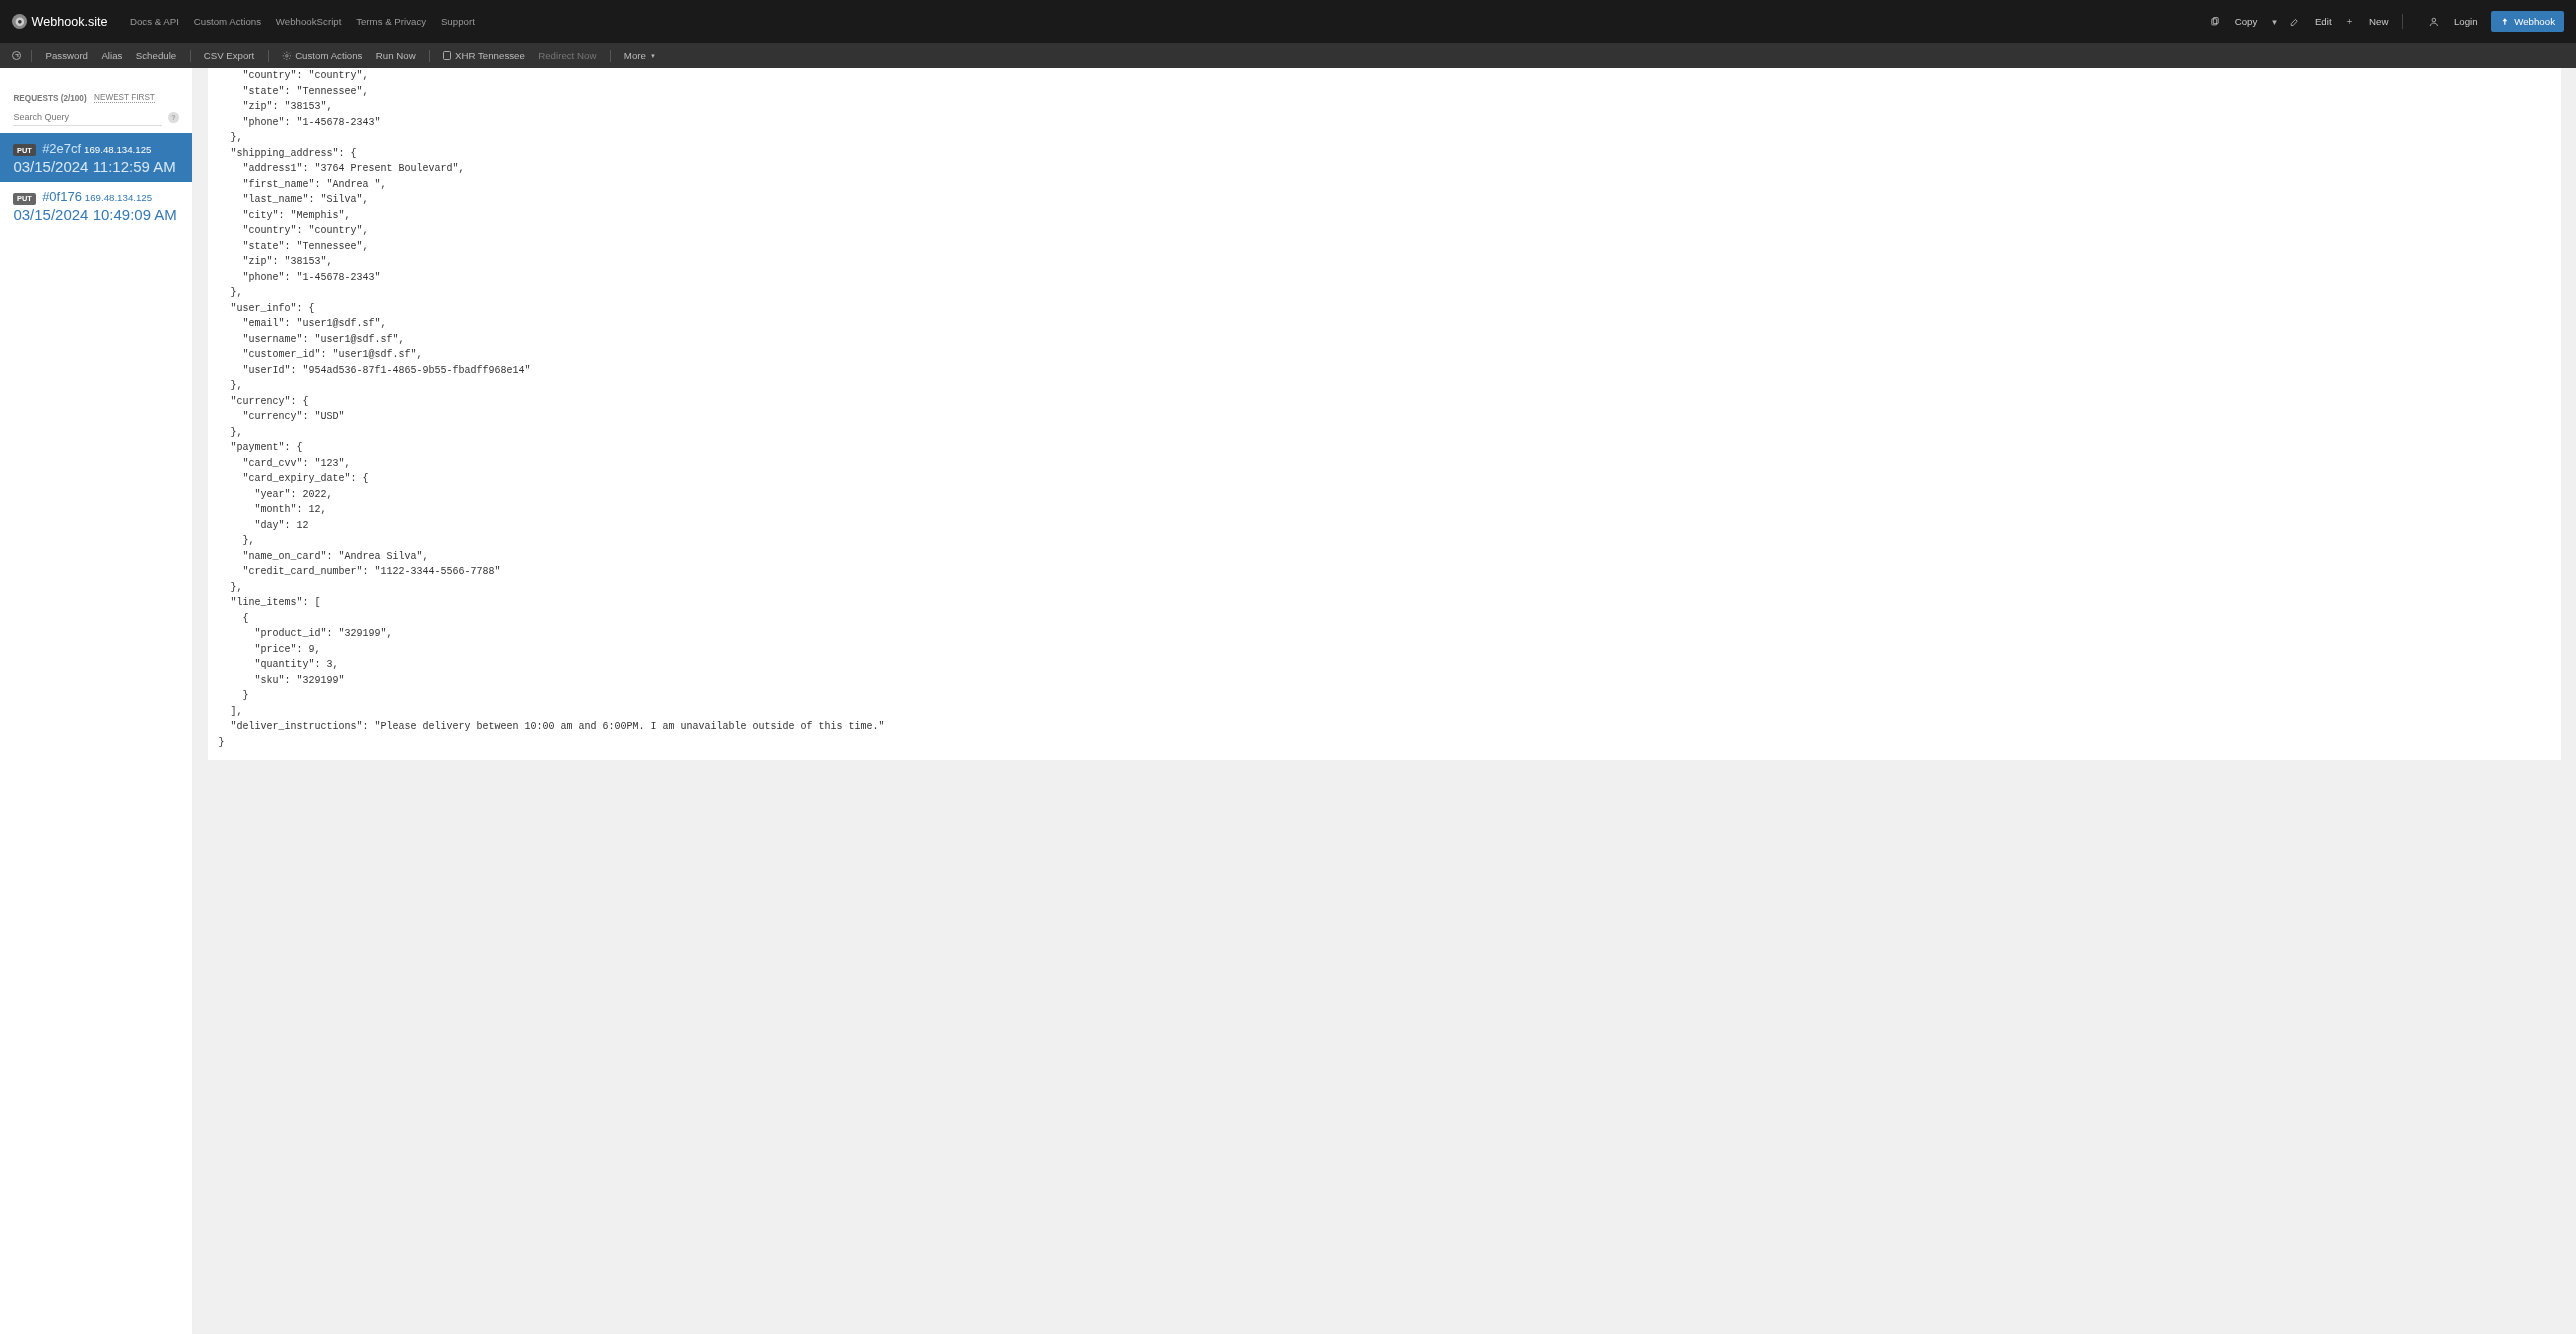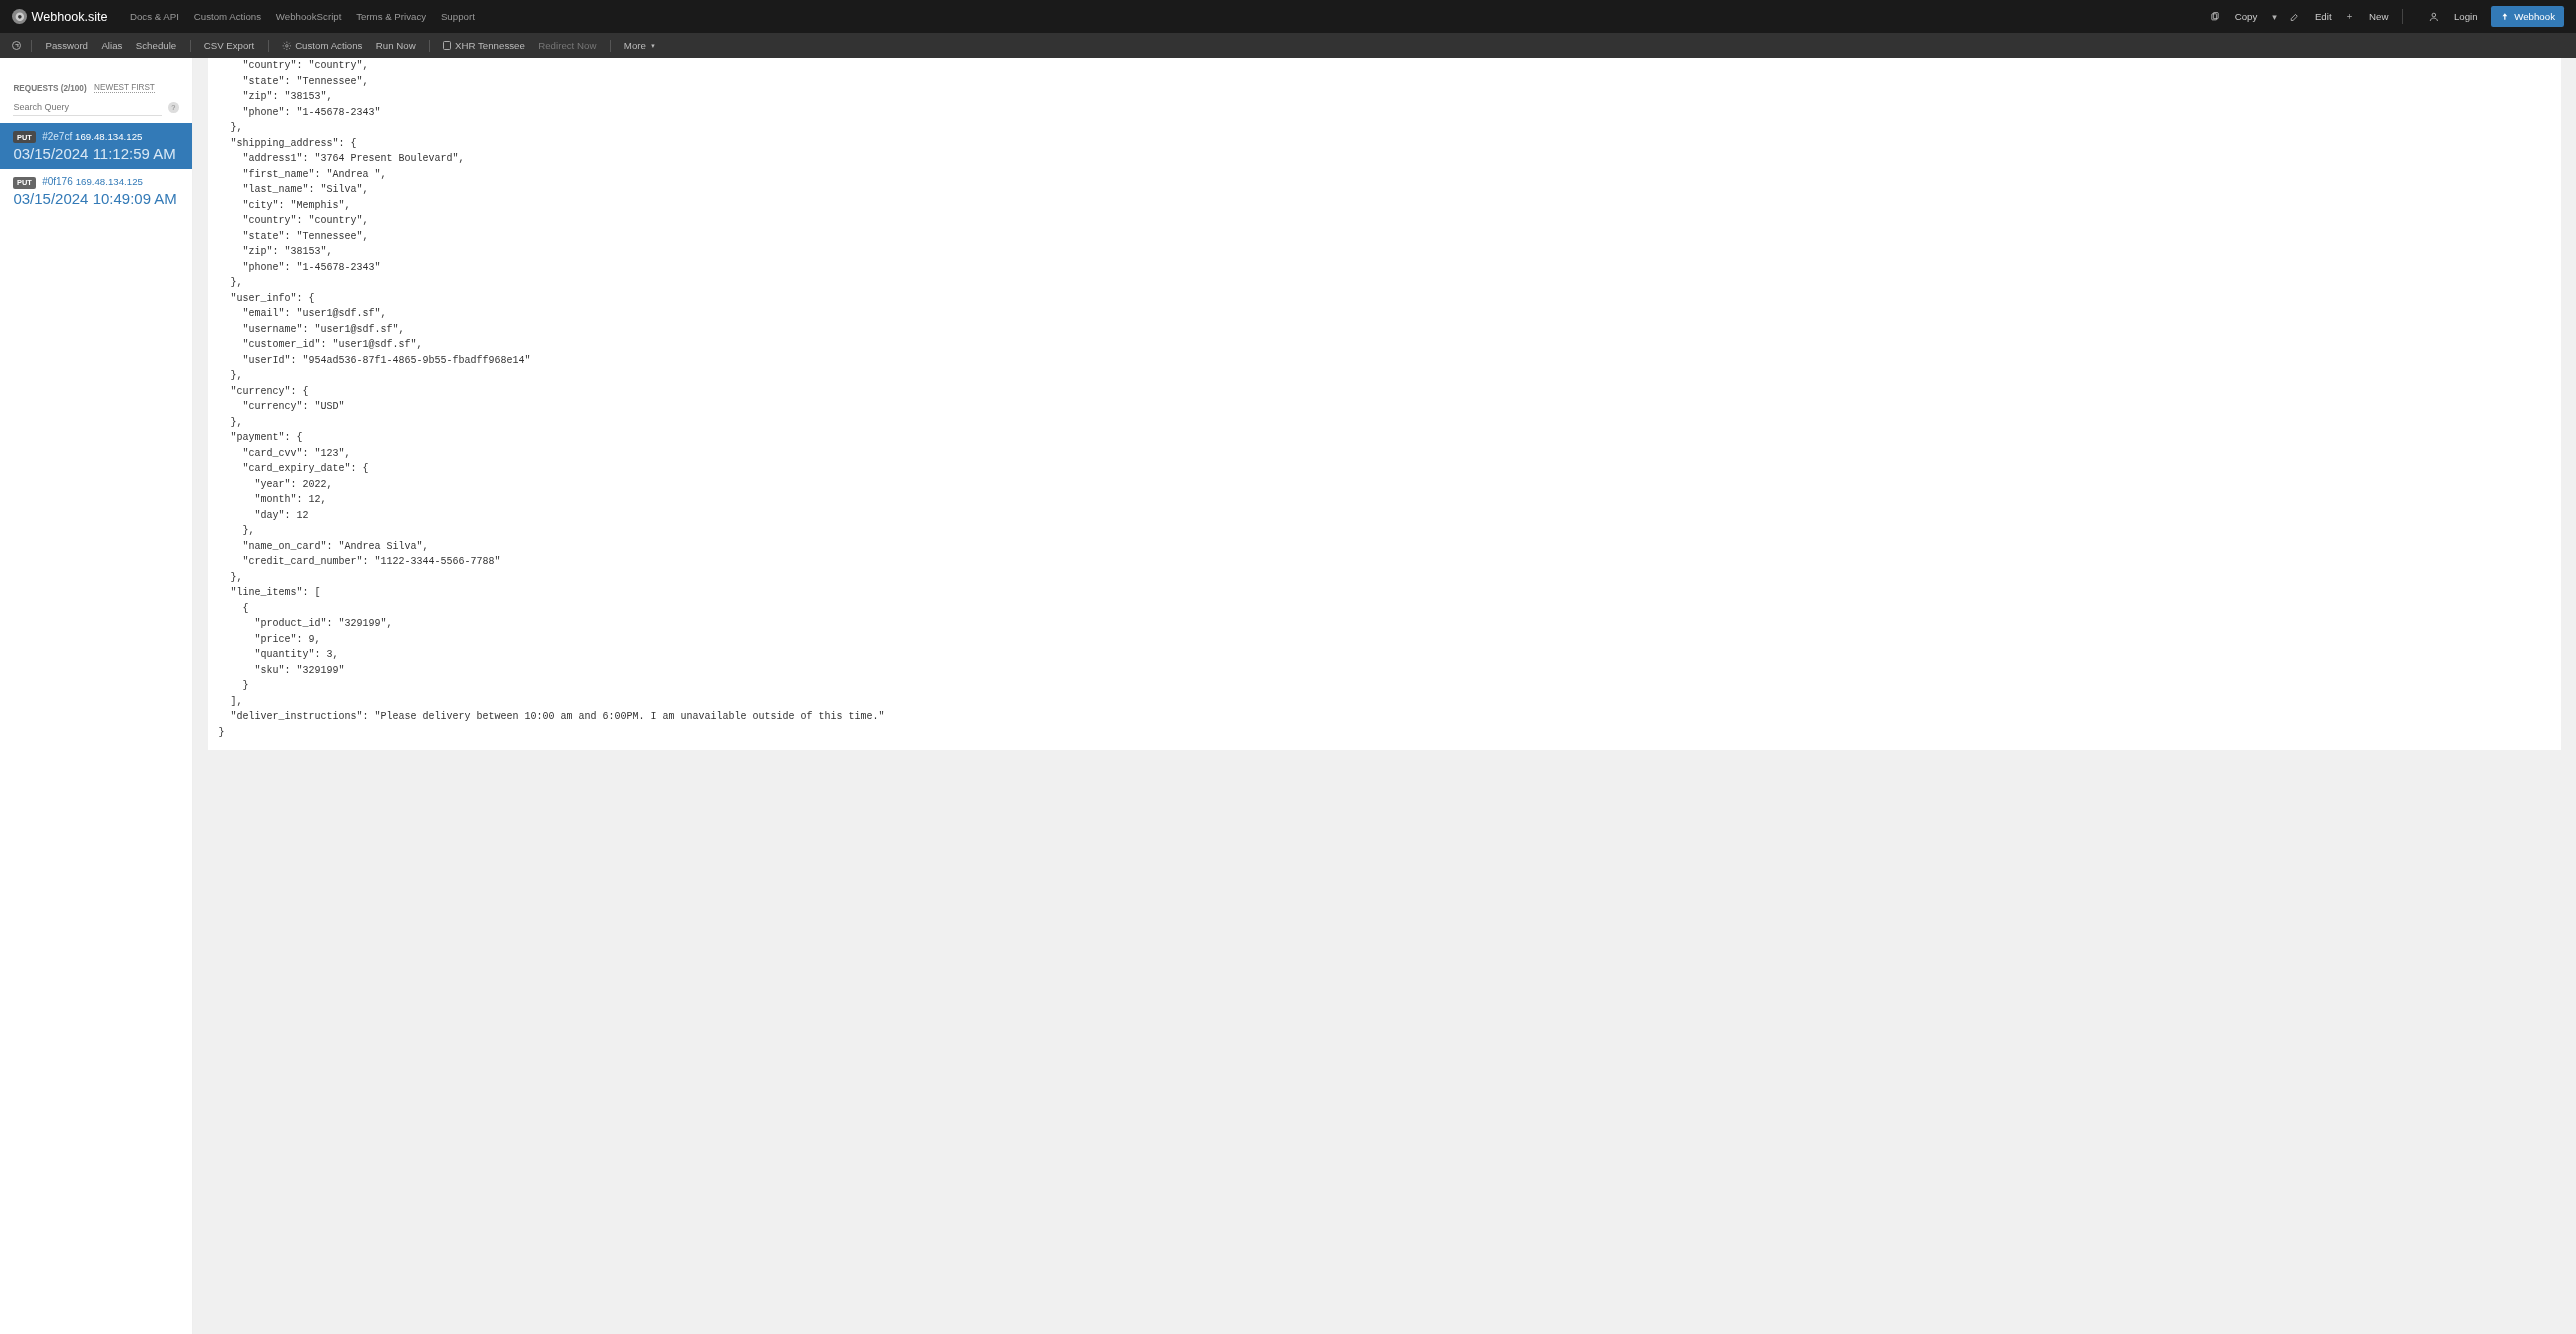--- a/index.html
+++ b/index.html
@@ -1,19 +1,19 @@
 <!DOCTYPE html>
 <html style="font-size:12px"><head>
 <meta charset="utf-8">
 <style>
 * { margin: 0; padding: 0; box-sizing: border-box; }
 body { font-family: -apple-system, BlinkMacSystemFont, "Segoe UI", Helvetica, Arial, sans-serif; font-size: 10.4px; background: #fff; color: #333; }
 
 
-.topnav { background: #1a1a1a; height: 33px; display: flex; align-items: center; padding: 0 12px; color: #ccc; }
+.topnav { background: #1a1a1a; height: 43px; display: flex; align-items: center; padding: 0 12px; color: #ccc; }
 .topnav .brand { display: flex; align-items: center; gap: 4.5px; margin-right: 15px; }
 .topnav .brand-logo { width: 15px; height: 15px; border-radius: 50%; background: #888; display: inline-flex; align-items: center; justify-content: center; color: #1a1a1a; font-size: 9px; font-weight: bold; }
 .topnav .brand-text { color: #fff; font-size: 12.6px; font-weight: 400; }
 .topnav a.nav-link { color: #999; text-decoration: none; margin: 0 7.4px; font-size: 9.7px; }
 .topnav .spacer { flex: 1; }
 .topnav .right-btn { display: inline-flex; align-items: center; gap: 15px; color: #ccc; margin-left: 13.4px; font-size: 9.7px; cursor: pointer; }
 .topnav .icon-sm { font-size: 9px; opacity: 0.85; }
 .topnav .divider { width: 0.7px; height: 15px; background: #444; margin: 0 13.4px; }
 .upgrade-btn { background: #337ab7; color: #fff; padding: 5.2px 9px; border-radius: 2.2px; margin-left: 13.4px; display: inline-flex; align-items: center; gap: 4.5px; font-size: 9.7px; }
 
@@ -33,21 +33,21 @@
 .sidebar-header .label { font-weight: 600; }
 .sidebar-header .sort { border-bottom: 0.7px dotted #999; cursor: pointer; color: #777; }
 .search-row { padding: 3px 13.4px 7.4px 13.4px; display: flex; align-items: center; gap: 6px; }
 .search-input { flex: 1; border: none; border-bottom: 0.7px solid #ddd; padding: 3px 0; font-size: 9px; color: #555; outline: none; background: transparent; }
 .search-help { width: 10.4px; height: 10.4px; border-radius: 50%; background: #ddd; color: #888; font-size: 7.4px; display: inline-flex; align-items: center; justify-content: center; }
 
 .req-item { padding: 7.4px 13.4px; cursor: pointer; }
 .req-item.active { background: #337ab7; color: #fff; }
 .req-item .method-badge { display: inline-block; background: #666; color: #fff; font-size: 7.4px; font-weight: bold; padding: 1.5px 3.7px; border-radius: 2px; margin-right: 3.7px; vertical-align: middle; }
 .req-item.active .method-badge { background: #4a4a4a; }
-.req-item .id-hash { color: #337ab7; font-size: 10px; }
+.req-item .id-hash { color: #337ab7; font-size: 13px; }
 .req-item.active .id-hash { color: #cfe5f7; }
 .req-item .ip { color: #337ab7; font-size: 9.7px; }
 .req-item.active .ip { color: #fff; }
 .req-item .timestamp { font-size: 15px; color: #337ab7; margin-top: 1.5px; }
 .req-item.active .timestamp { color: #d9e8f5; }
 
 
 .content { flex: 1; background: #f0f0f0; padding: 0 15px 15px 15px; overflow-y: auto; }
 .code-block { background: #fff; padding: 0 10.4px 10.4px 10.4px; font-family: "SFMono-Regular", Consolas, "Liberation Mono", Menlo, monospace; font-size: 10px; line-height: 1.55; color: #333; white-space: pre; overflow-x: auto; }
 

